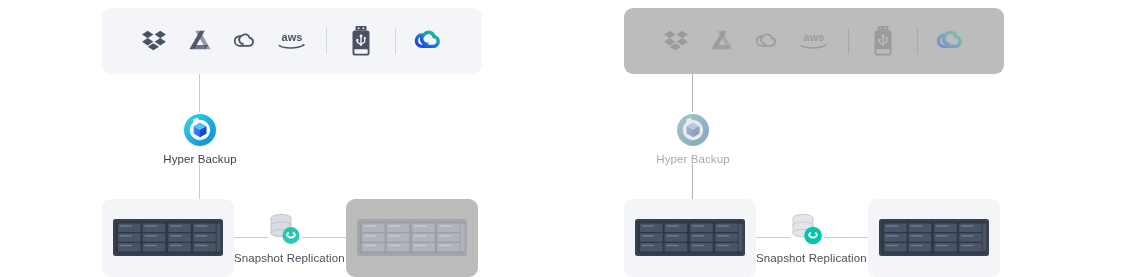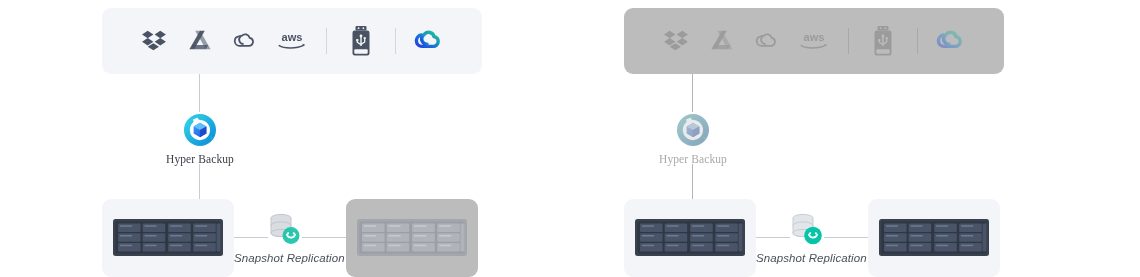--- a/index.html
+++ b/index.html
@@ -44,21 +44,20 @@
     left:52px;top:112px;
     width:120px;
     text-align:center;
   }
   .hb-icon{width:36px;height:36px;margin:0 auto;}
   .hb-label{
     margin-top:5px;
     font-size:11.5px;
     letter-spacing:.1px;
     white-space:nowrap;
-    font-family:Liberation Serif, serif;
   }
   .hb-label.active{color:#3b4049;}
   .hb-label.dim{color:#a9a9a9;}
 
   
   .nas-card{
     position:absolute;
     top:199px;
     width:132px;height:78px;
     border-radius:9px;
@@ -82,21 +81,20 @@
     left:146px;top:210px;
     width:100px;
     text-align:center;
   }
   .snap-icon{width:40px;height:38px;margin:0 auto;}
   .snap-label{
     margin-top:4px;
     font-size:11.5px;
     letter-spacing:.1px;
     white-space:nowrap;
-    font-style:italic;
   }
   .snap-label.active{color:#4a4f58;}
 </style>
 </head>
 <body>
 
 <div class="stage">
 
   <div class="diagram left">
 

